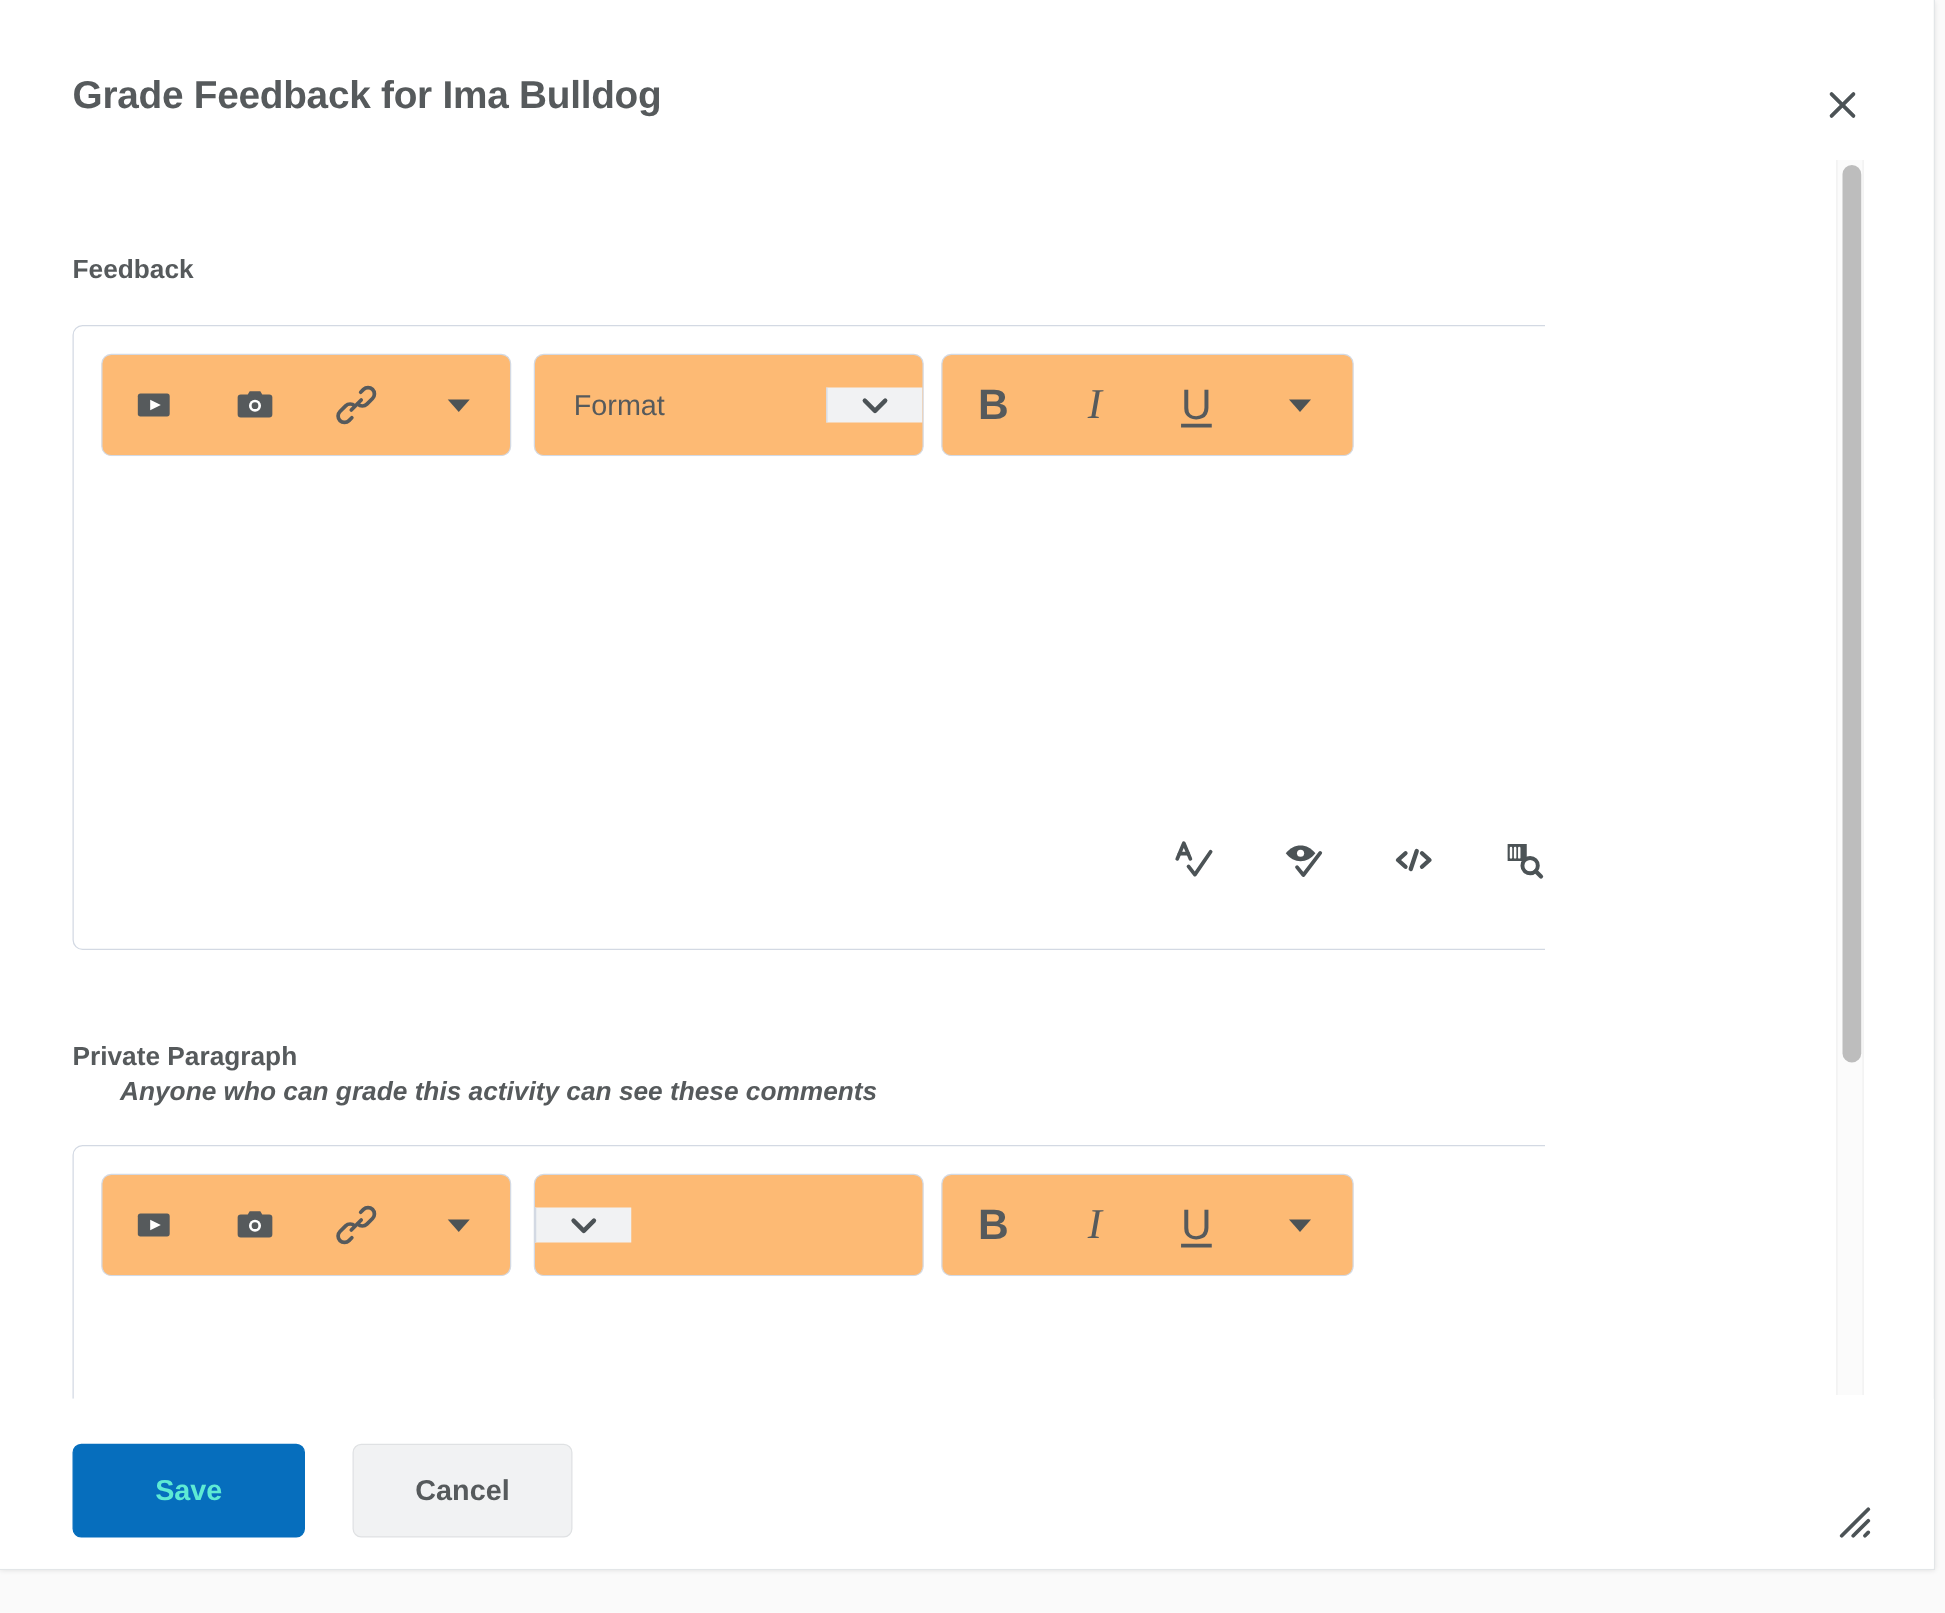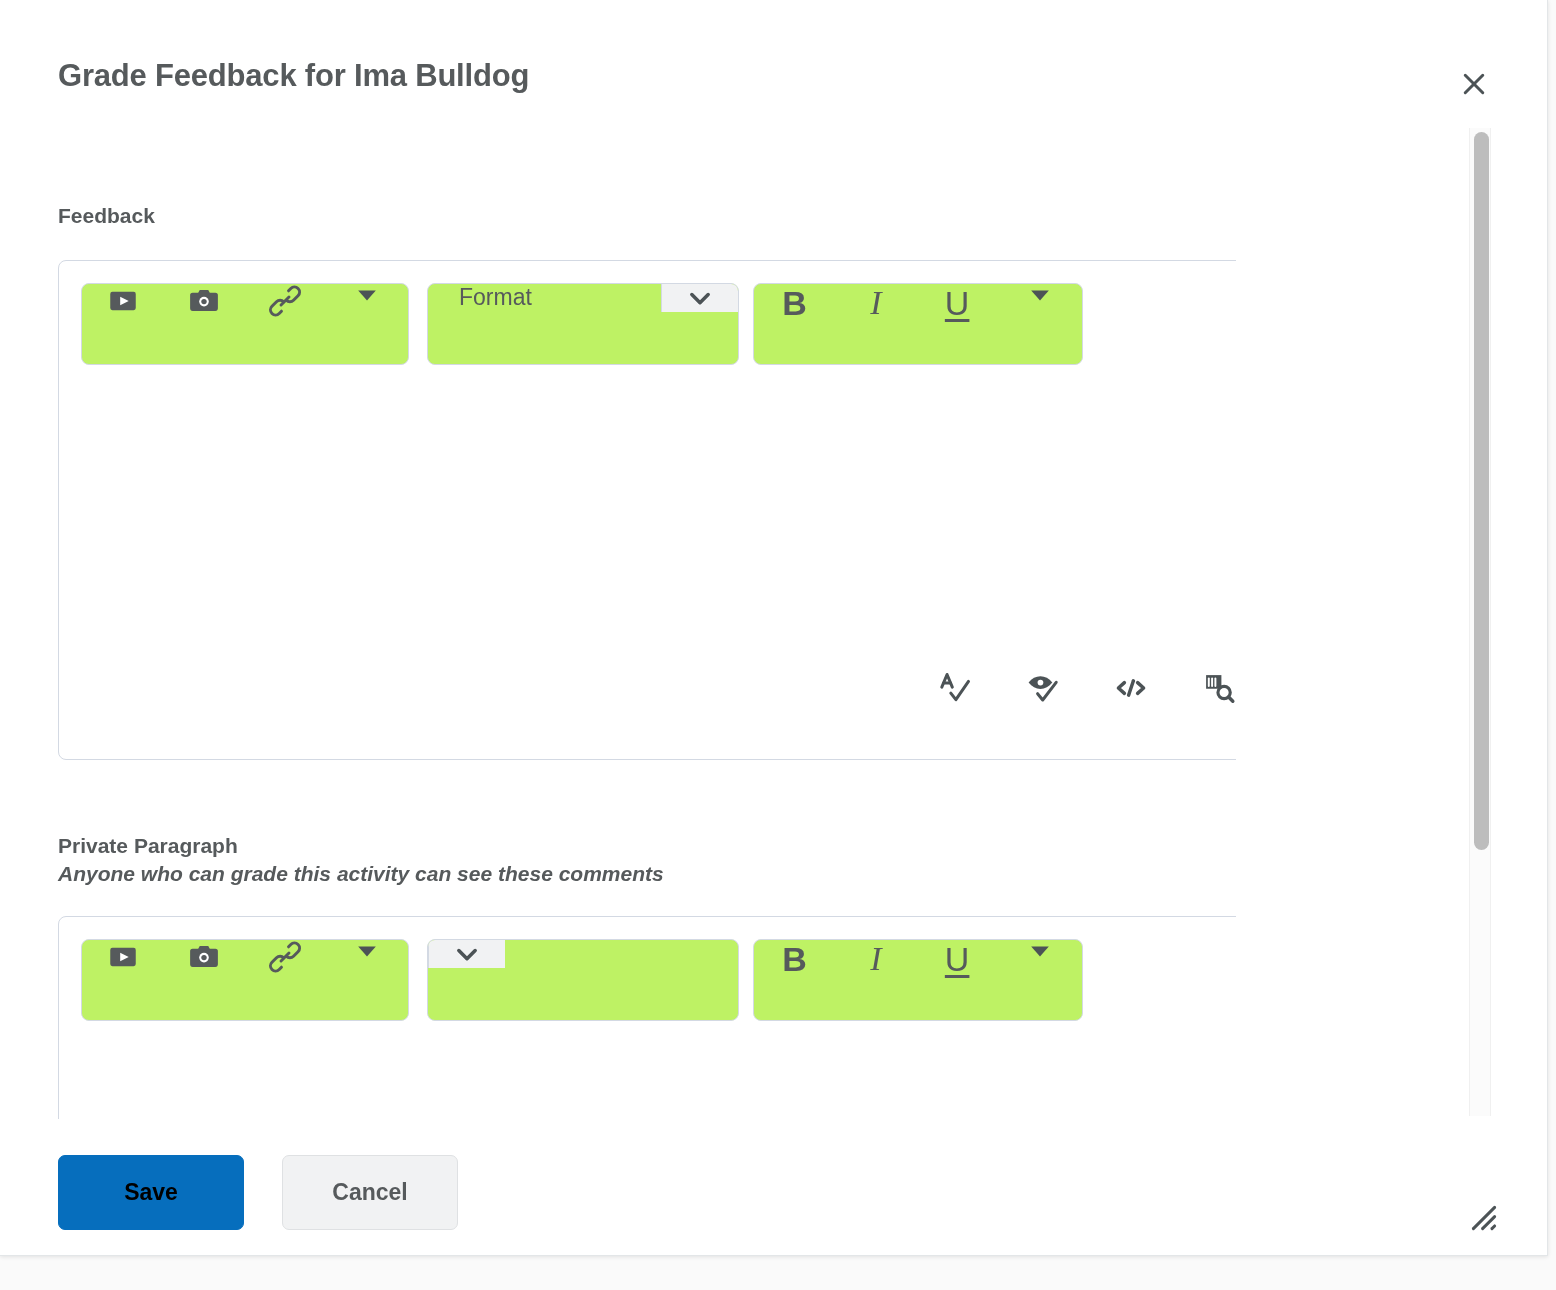--- a/index.html
+++ b/index.html
@@ -87,20 +87,21 @@
     position: absolute;
     white-space: nowrap;
   }
   .field-sublabel {
     font-size: 21px;
     font-weight: bold;
     font-style: italic;
     color: #565a5c;
     position: absolute;
     white-space: nowrap;
+    margin-left: 38px;
   }
 
   
   .editor {
     position: absolute;
     border: 1px solid #d3d9e3;
     border-radius: 8px;
     background: #ffffff;
   }
 
@@ -110,23 +111,23 @@
     right: 22px;
     height: 82px;
   }
 
   .tgroup {
     position: absolute;
     top: 0;
     height: 82px;
     border: 1px solid #d3d9e3;
     border-radius: 8px;
-    background: #bef264;
+    background: #fdba74;
     display: flex;
-    align-items: flex-start;
+    align-items: center;
   }
   .tbtn {
     width: 84px;
     display: flex; align-items: center; justify-content: center;
     cursor: pointer;
     background: none; border: none; padding: 0;
     color: #565a5c;
   }
   .tbtn svg { display: block; }
   .tdivider {
@@ -235,21 +236,21 @@
     font-size: 23px;
     font-weight: bold;
     cursor: pointer;
     border: 1px solid transparent;
     font-family: "Liberation Sans", sans-serif;
   }
   .btn-save {
     left: 58px; top: 36px;
     width: 186px; height: 75px;
     background: #066ebd;
-    color: #000000;
+    color: #5eead4;
     border-color: #066ebd;
   }
   .btn-cancel {
     left: 282px; top: 36px;
     width: 176px; height: 75px;
     background: #f1f2f3;
     color: #565a5c;
     border-color: #dfe1e3;
   }
   .dlg-grip {

